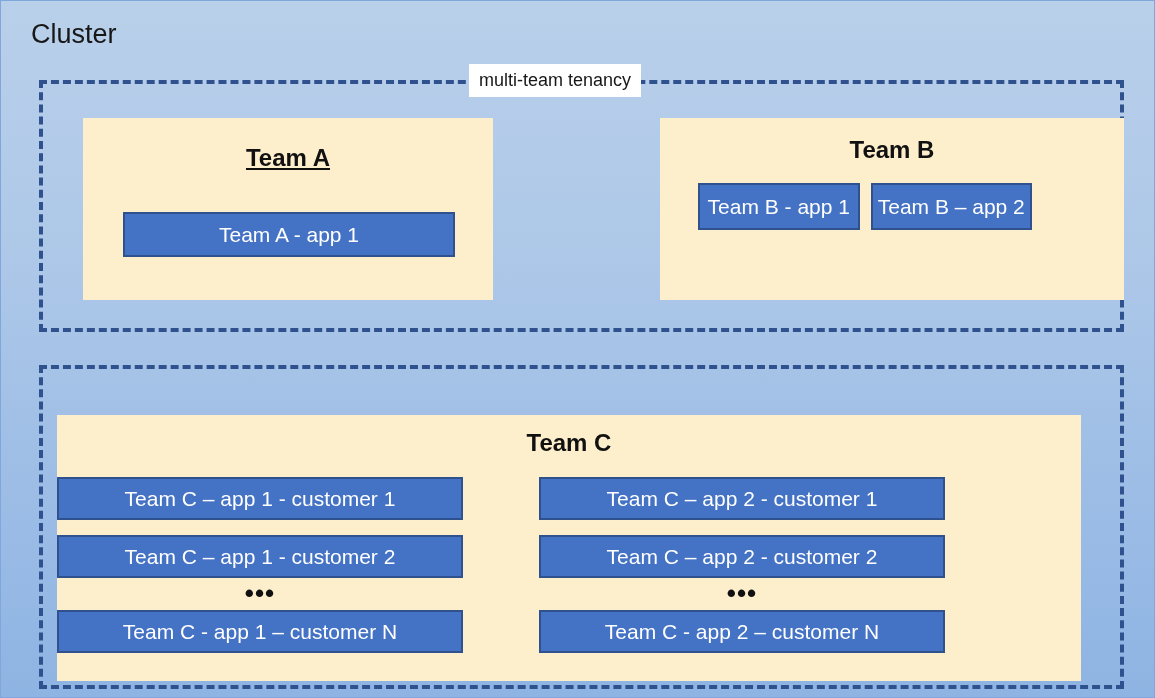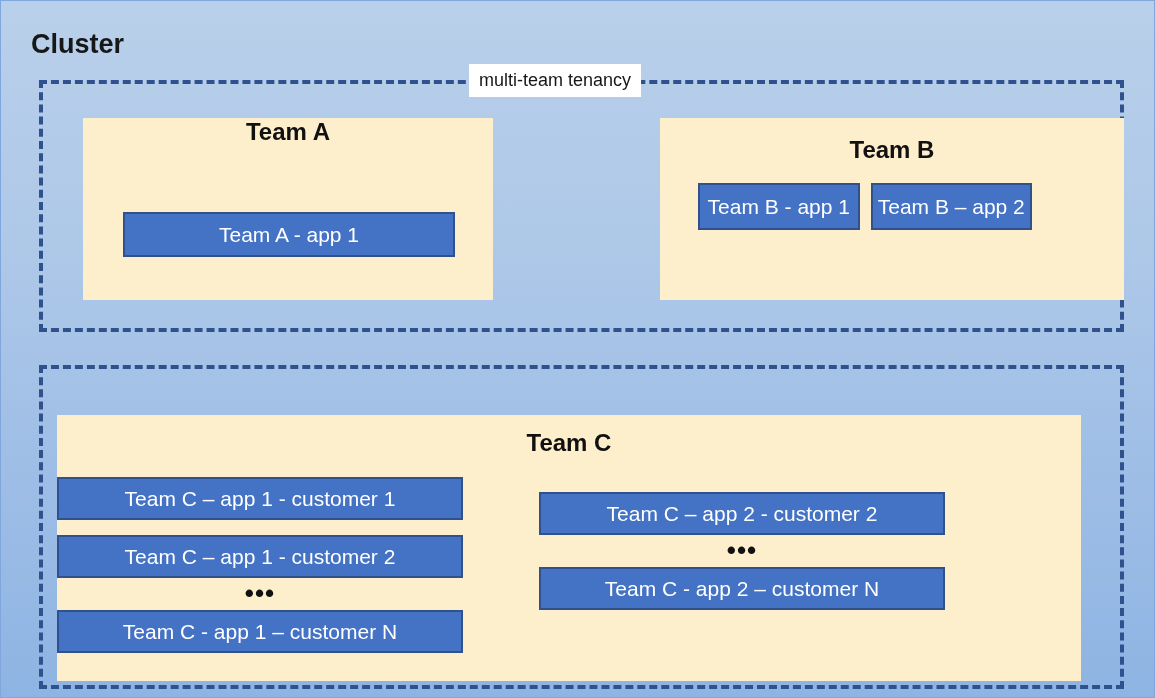--- a/index.html
+++ b/index.html
@@ -20,25 +20,24 @@
     box-sizing: border-box;
     border: 1px solid #7fa7dc;
   }
 
   
   .cluster-title {
     position: absolute;
     left: 30px;
     top: 18px;
     font-size: 27px;
-    font-weight: bold;
+    font-weight: normal;
     color: #171717;
     letter-spacing: 0px;
     white-space: nowrap;
-    margin-top: 10px;
   }
 
   
   .tenancy-group {
     position: absolute;
     border: 4px dashed #2f528f;
     box-sizing: border-box;
     background: transparent;
   }
   #group-multi-team {
@@ -98,21 +97,21 @@
     height: 266px;
   }
 
   .team-title {
     text-align: center;
     font-size: 24px;
     font-weight: bold;
     color: #111111;
     white-space: nowrap;
   }
-  #team-a-title { padding-top: 0; }
+  #team-a-title { padding-top: 26px; text-decoration: underline; }
   #team-b-title { padding-top: 18px; }
   #team-c-title { padding-top: 14px; }
 
   
   .app-box {
     background: #4472c4;
     border: 2px solid #2f528f;
     box-sizing: border-box;
     color: #ffffff;
     font-size: 21px;
@@ -217,20 +216,21 @@
 
       <div class="team-c-column">
         <div class="app-box">Team C – app 1 - customer 1</div>
         <div class="app-gap"></div>
         <div class="app-box">Team C – app 1 - customer 2</div>
         <div class="ellipsis">•••</div>
         <div class="app-box">Team C - app 1 – customer N</div>
       </div>
 
       <div class="team-c-column">
+        <div class="app-box">Team C – app 2 - customer 1</div>
         <div class="app-gap"></div>
         <div class="app-box">Team C – app 2 - customer 2</div>
         <div class="ellipsis">•••</div>
         <div class="app-box">Team C - app 2 – customer N</div>
       </div>
 
     </div>
   </div>
 
 </div>

